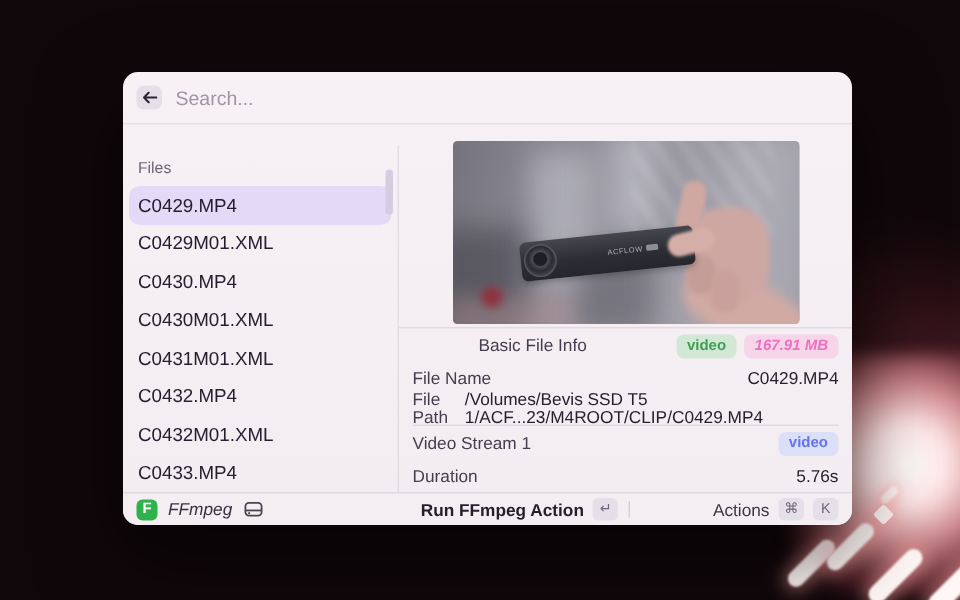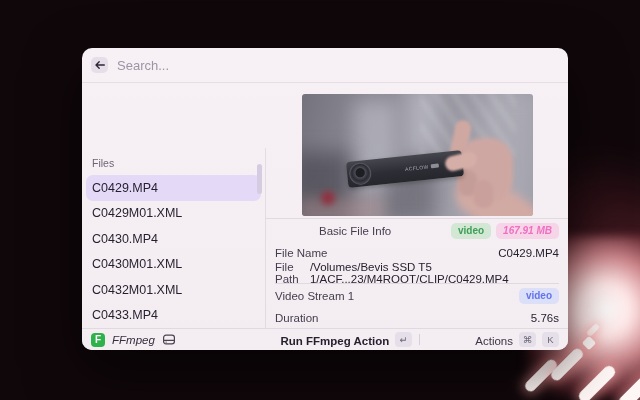--- a/index.html
+++ b/index.html
@@ -131,20 +131,22 @@
   </div>
 
   <div class="main">
 
     <div class="sidebar">
       <div class="files-label">Files</div>
       <div class="file-item selected">C0429.MP4</div>
       <div class="file-item">C0429M01.XML</div>
       <div class="file-item">C0430.MP4</div>
       <div class="file-item">C0430M01.XML</div>
+      <div class="file-item">C0431M01.XML</div>
+      <div class="file-item">C0432.MP4</div>
       <div class="file-item">C0432M01.XML</div>
       <div class="file-item">C0433.MP4</div>
       <div class="scroll-thumb"></div>
     </div>
 
     <div class="content">
 
       <div class="preview">
         <div class="thumb">
           <div class="layer t-light1"></div>

